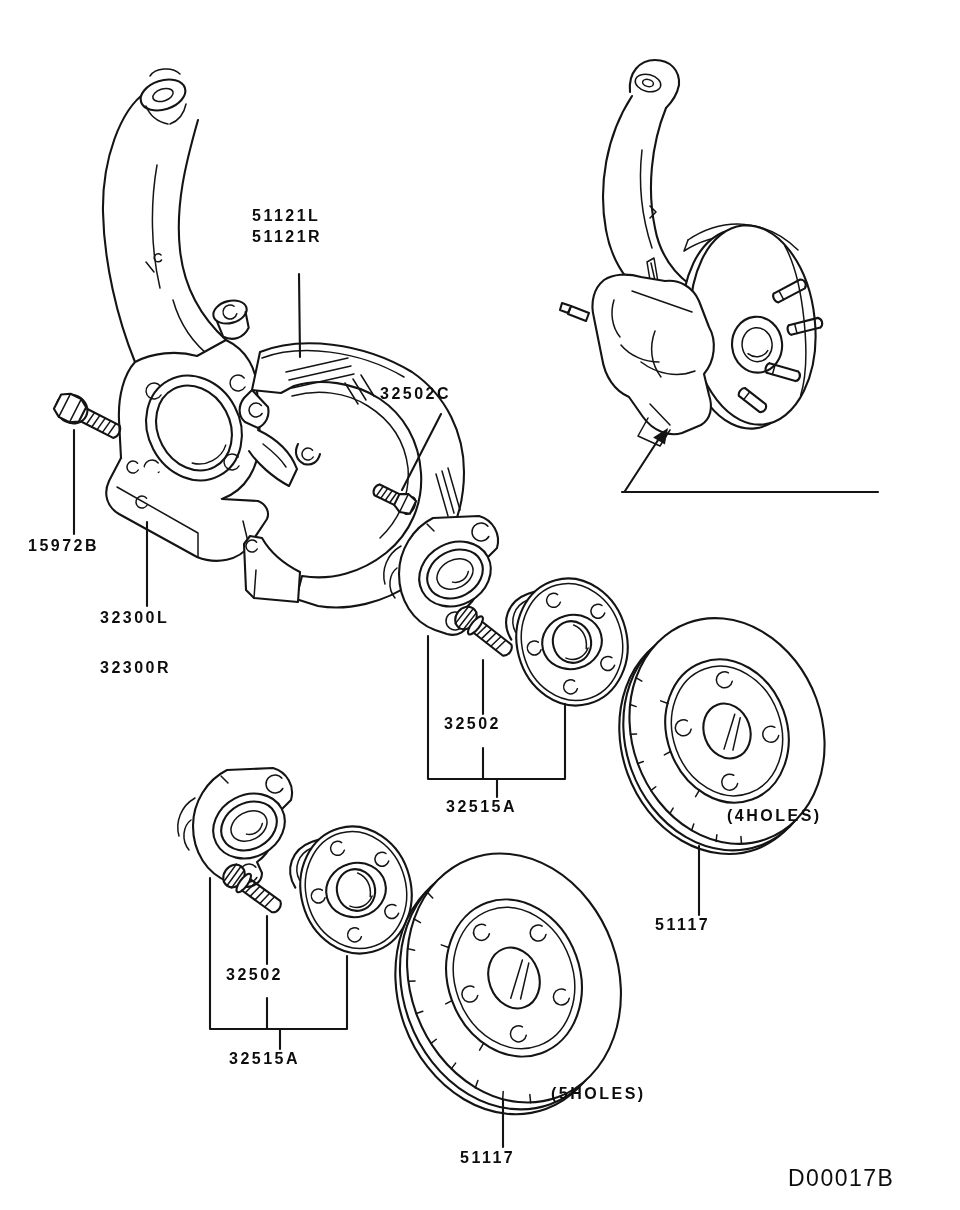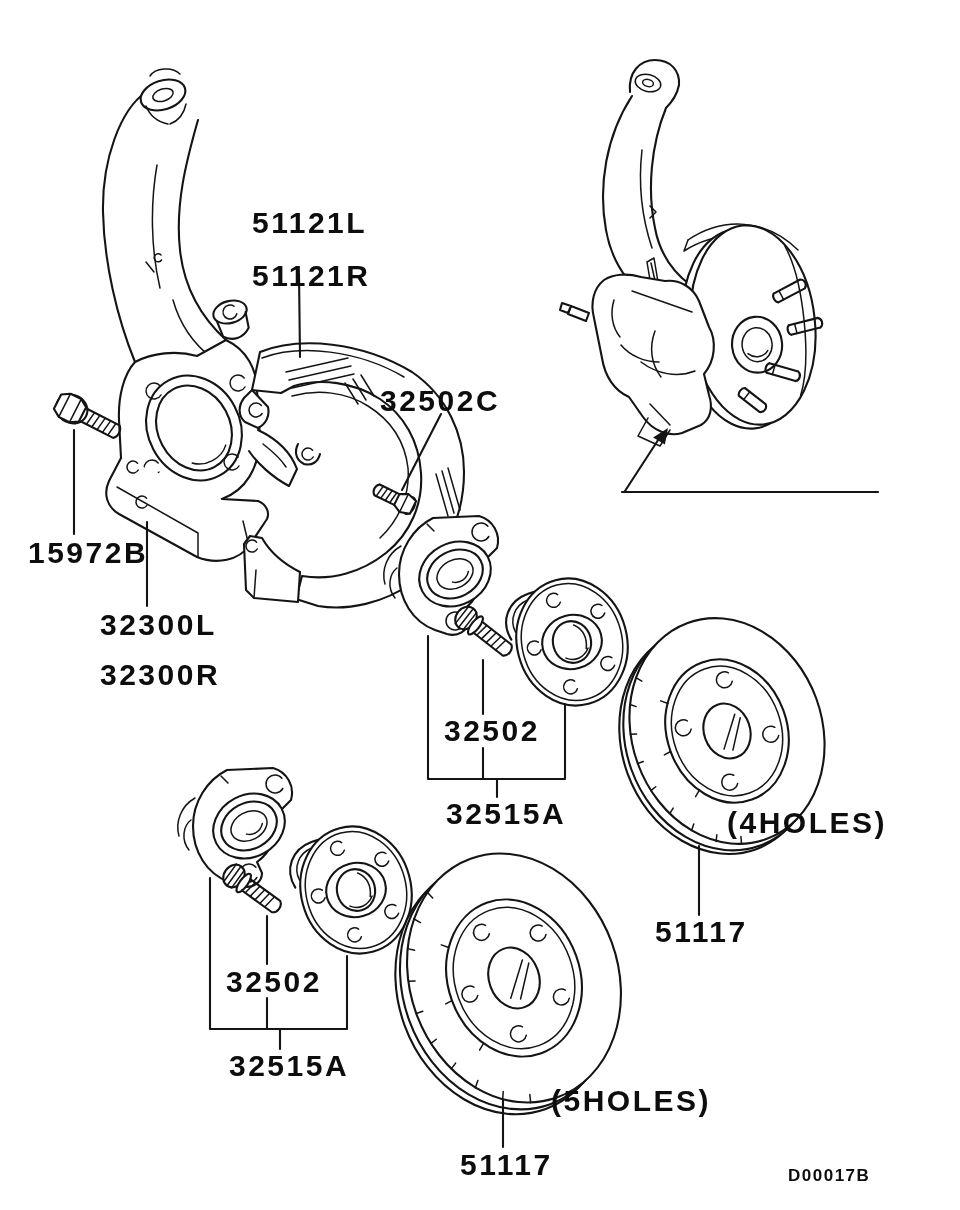--- a/index.html
+++ b/index.html
@@ -1,21 +1,21 @@
 <!DOCTYPE html>
 <html><head>
 <meta charset="utf-8">
 <style>
   html,body{margin:0;padding:0;background:#ffffff;}
   #page{position:relative;width:960px;height:1210px;background:#ffffff;overflow:hidden;
         font-family:"Liberation Sans", sans-serif;}
   #art{position:absolute;left:0;top:0;}
-  .lbl{position:absolute;font-weight:bold;font-size:30px;line-height:1;
+  .lbl{position:absolute;font-weight:bold;font-size:16px;line-height:1;
        letter-spacing:2.5px;color:#0d0d0d;white-space:nowrap;}
-  .lbl-sm{position:absolute;font-weight:bold;font-size:17px;line-height:1;
+  .lbl-sm{position:absolute;font-weight:normal;font-size:23px;line-height:1;
        letter-spacing:1.5px;color:#0d0d0d;white-space:nowrap;}
   svg .s{stroke:#141414;stroke-width:2.1;fill:none;stroke-linecap:round;stroke-linejoin:round;}
   svg .t{stroke:#141414;stroke-width:1.5;fill:none;stroke-linecap:round;stroke-linejoin:round;}
   svg .f{fill:#ffffff;}
   svg .blk{fill:#141414;stroke:none;}
 </style>
 </head>
 <body>
 
 <div id="page">
@@ -271,21 +271,21 @@
 
     <path class="s" d="M210,878 L210,1029 M267,916 L267,964 M267,998 L267,1029 M347,956 L347,1029
                        M210,1029 L347,1029 M280,1029 L280,1049"></path>
 
     <path class="s" d="M699,846 L699,915"></path>
     <path class="s" d="M503,1100 L503,1147"></path>
   </g>
 </svg>
 
   <div class="lbl" style="left:252px;top:208px">51121L</div>
-  <div class="lbl" style="left:252px;top:261px">51121R</div>
+  <div class="lbl" style="left:252px;top:229px">51121R</div>
   <div class="lbl" style="left:380px;top:386px">32502C</div>
   <div class="lbl" style="left:28px;top:538px">15972B</div>
   <div class="lbl" style="left:100px;top:610px">32300L</div>
   <div class="lbl" style="left:100px;top:660px">32300R</div>
   <div class="lbl" style="left:444px;top:716px">32502</div>
   <div class="lbl" style="left:446px;top:799px">32515A</div>
   <div class="lbl" style="left:727px;top:808px">(4HOLES)</div>
   <div class="lbl" style="left:655px;top:917px">51117</div>
   <div class="lbl" style="left:226px;top:967px">32502</div>
   <div class="lbl" style="left:229px;top:1051px">32515A</div>

